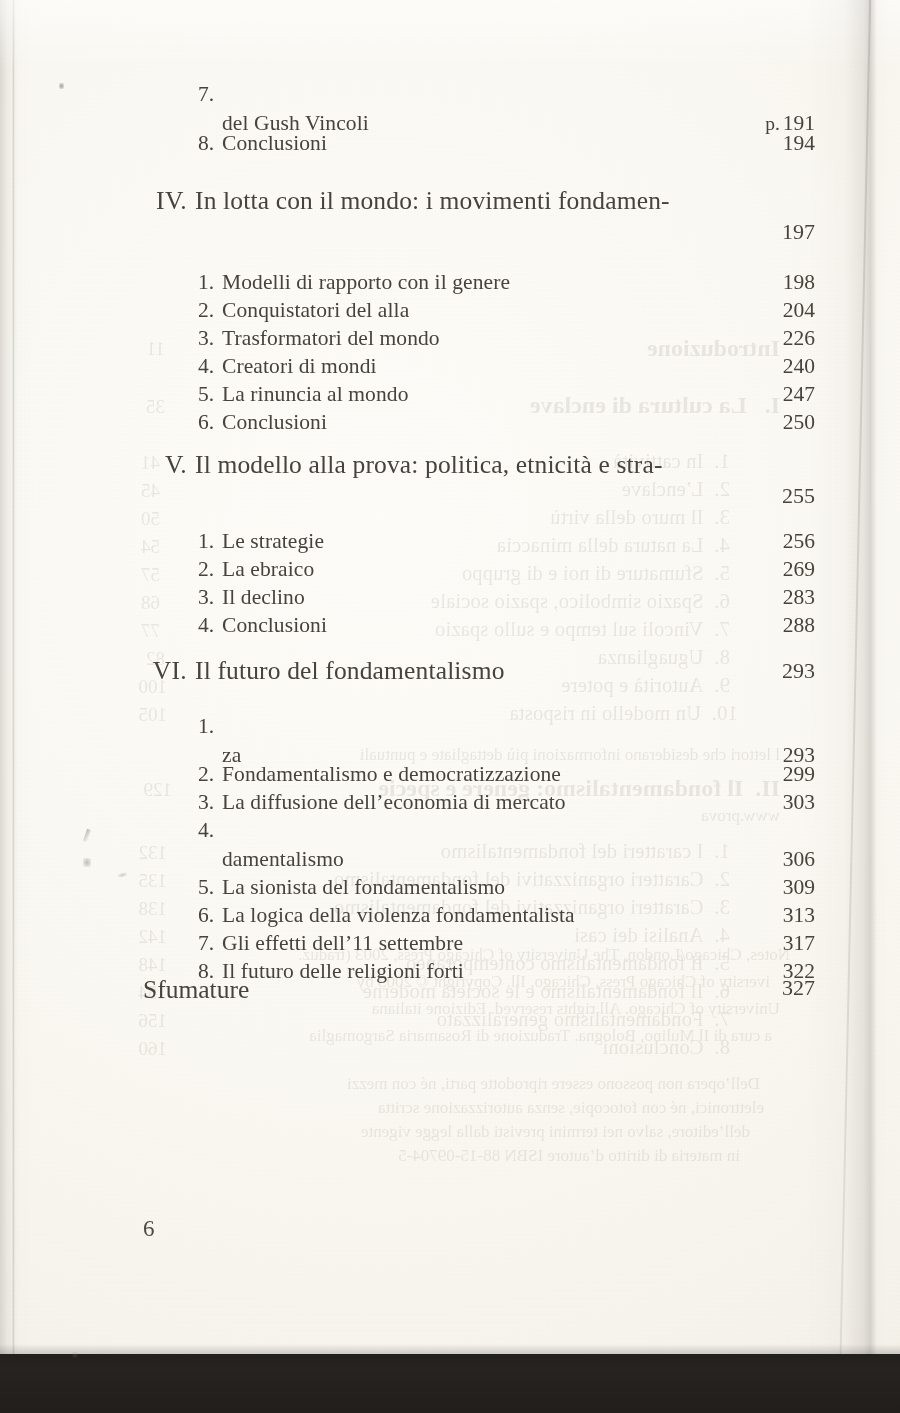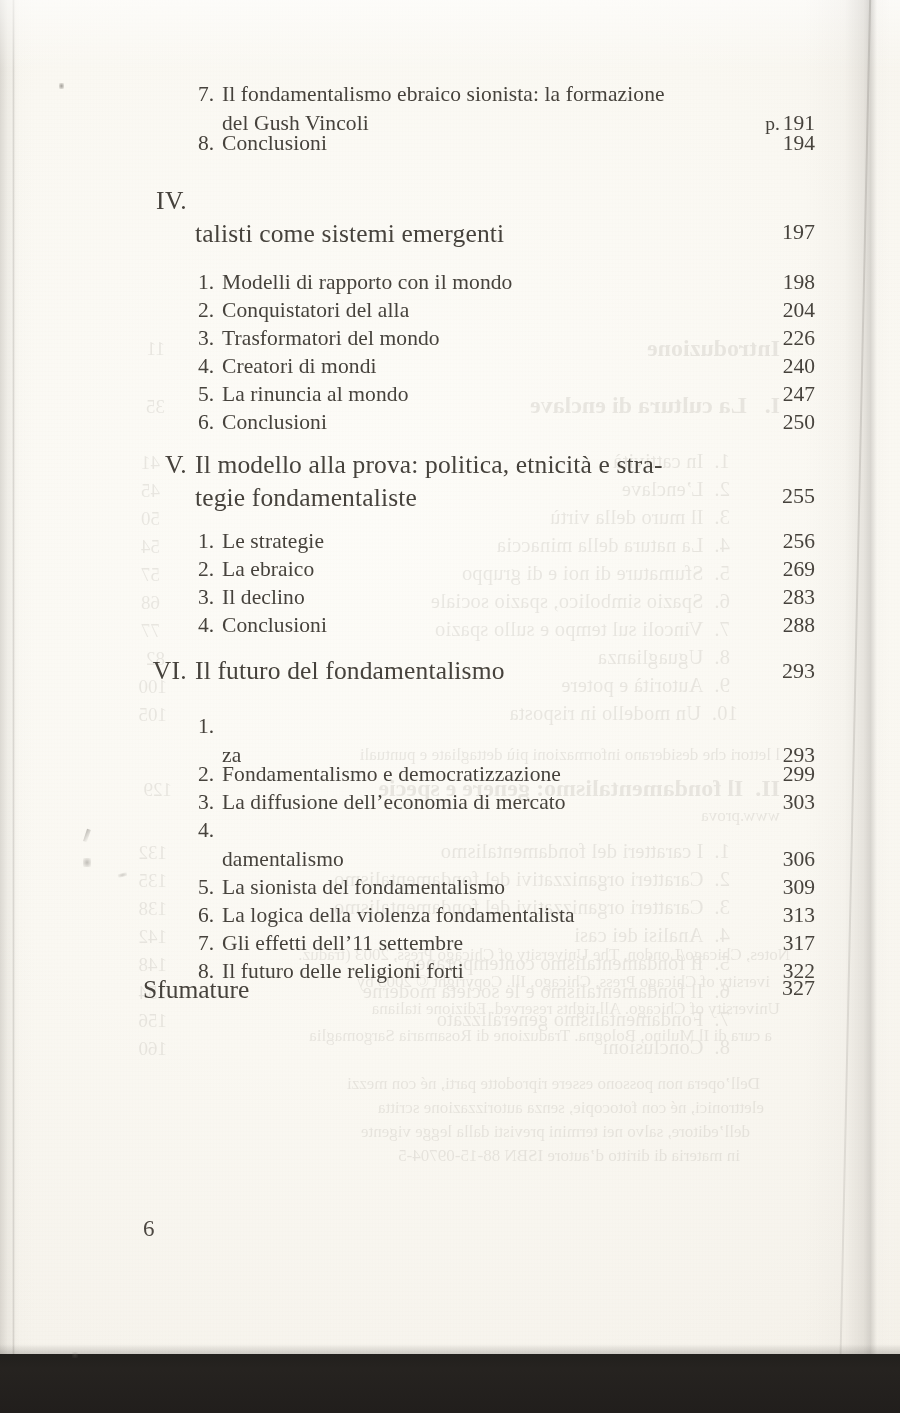--- a/index.html
+++ b/index.html
@@ -340,46 +340,45 @@
   <div id="grain"></div>
   <div id="gutter-left"></div>
   <div id="gutter-left-line"></div>
   <div id="top-wash"></div>
 
   <div id="content">
 
     <div class="sub" style="top:80px;">
       <span class="n">7.</span>
       <span class="t">
-        <span>Il fondamentalismo ebraico sionista: la formazione</span><br>
+        <br>
         <span>del Gush Vincoli</span>
       </span>
       <span class="p" style="top:29px;">
         <span class="pfx">p.</span><span>191</span>
       </span>
     </div>
 
     <div class="sub" style="top:129px;">
       <span class="n">8.</span>
       <span class="t">Conclusioni</span>
       <span class="p">194</span>
     </div>
 
     <div class="chapter" style="top:184px;">
       <span class="rn">IV.</span>
       <span class="ttl">
-        <br>
-        <span>talisti come sistemi emergenti</span>
+        <span>In lotta con il mondo: i movimenti fondamen-</span><br>
       </span>
       <span class="pg" style="top:35px;">197</span>
     </div>
 
     <div class="sub" style="top:268px;">
       <span class="n">1.</span>
-      <span class="t">Modelli di rapporto con il mondo</span>
+      <span class="t">Modelli di rapporto con il genere</span>
       <span class="p">198</span>
     </div>
     <div class="sub" style="top:296px;">
       <span class="n">2.</span>
       <span class="t">Conquistatori del alla</span>
       <span class="p">204</span>
     </div>
     <div class="sub" style="top:324px;">
       <span class="n">3.</span>
       <span class="t">Trasformatori del mondo</span>
@@ -398,21 +397,20 @@
     <div class="sub" style="top:408px;">
       <span class="n">6.</span>
       <span class="t">Conclusioni</span>
       <span class="p">250</span>
     </div>
 
     <div class="chapter" style="top:448px;">
       <span class="rn">V.</span>
       <span class="ttl">
         <span>Il modello alla prova: politica, etnicità e stra-</span><br>
-        <span>tegie fondamentaliste</span>
       </span>
       <span class="pg" style="top:35px;">255</span>
     </div>
 
     <div class="sub" style="top:527px;">
       <span class="n">1.</span>
       <span class="t">Le strategie</span>
       <span class="p">256</span>
     </div>
     <div class="sub" style="top:555px;">

